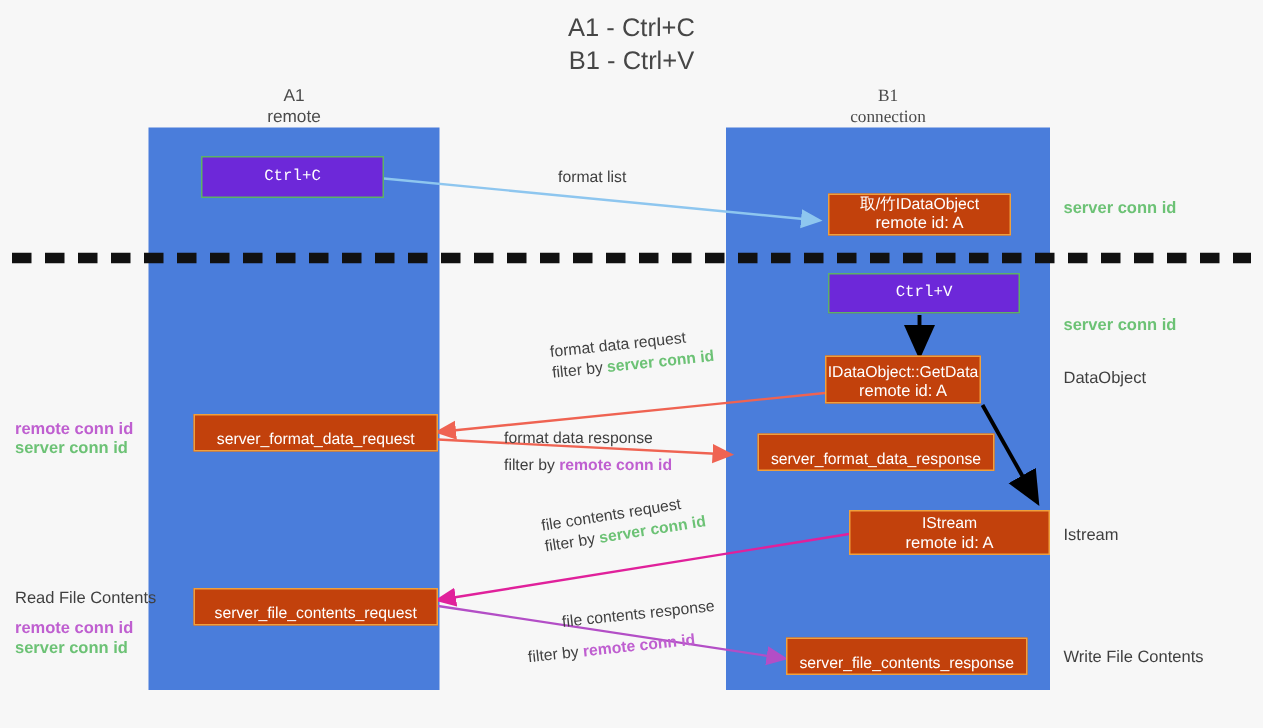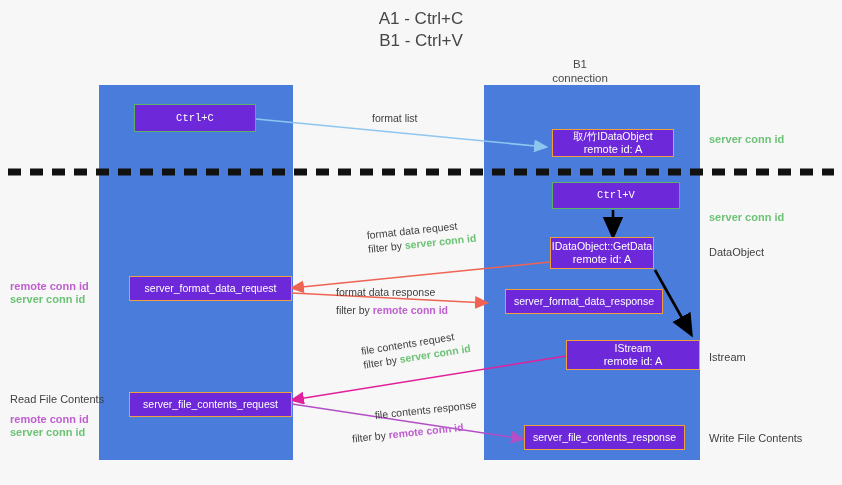--- a/index.html
+++ b/index.html
@@ -40,21 +40,21 @@
     display:flex;flex-direction:column;
     align-items:center;justify-content:center;
     text-align:center;
     color:#ffffff;
     font-size:10.5px;
     line-height:13px;
     border:1px solid rgba(0,0,0,.10);
   }
   .node .l2{font-size:11px;}
   .node.green{background:#6d28d9;border-color:#5cb266;font-family:Liberation Mono, monospace;}
-  .node.orange{background:#6d28d9;border-color:#f0a03c;}
+  .node.orange{background:#c2410c;border-color:#f0a03c;justify-content:flex-end;}
 
   
   .side{font-size:11px;line-height:14px;}
   .green-t{color:#6cc275;font-weight:bold;}
   .purple-t{color:#bf5fd0;font-weight:bold;}
   .plain-t{color:#3f3f3f;}
 
   
   .edge-label{
     font-size:10.5px;line-height:14px;color:#3f3f3f;
@@ -68,21 +68,25 @@
 </head>
 <body>
 
 <div id="stage">
 
   <div class="abs title">
     <div>A1 - Ctrl+C</div>
     <div>B1 - Ctrl+V</div>
   </div>
 
-  <div class="abs lane-head" style="left:472px;top:57px;width:216px;">
+  <div class="abs lane-head" style="left:99px;top:57px;width:194px;">
+    <div>A1</div>
+    <div>remote</div>
+  </div>
+  <div class="abs lane-head" style="left:484px;top:57px;width:216px;font-family:Liberation Serif, serif;">
     <div>B1</div>
     <div>connection</div>
   </div>
 
   <div class="abs lane lane-a"></div>
   <div class="abs lane lane-b"></div>
 
   <svg class="overlay">
     <defs>
       <marker id="ah-blue" markerWidth="9" markerHeight="9" refX="7.5" refY="4" orient="auto">

